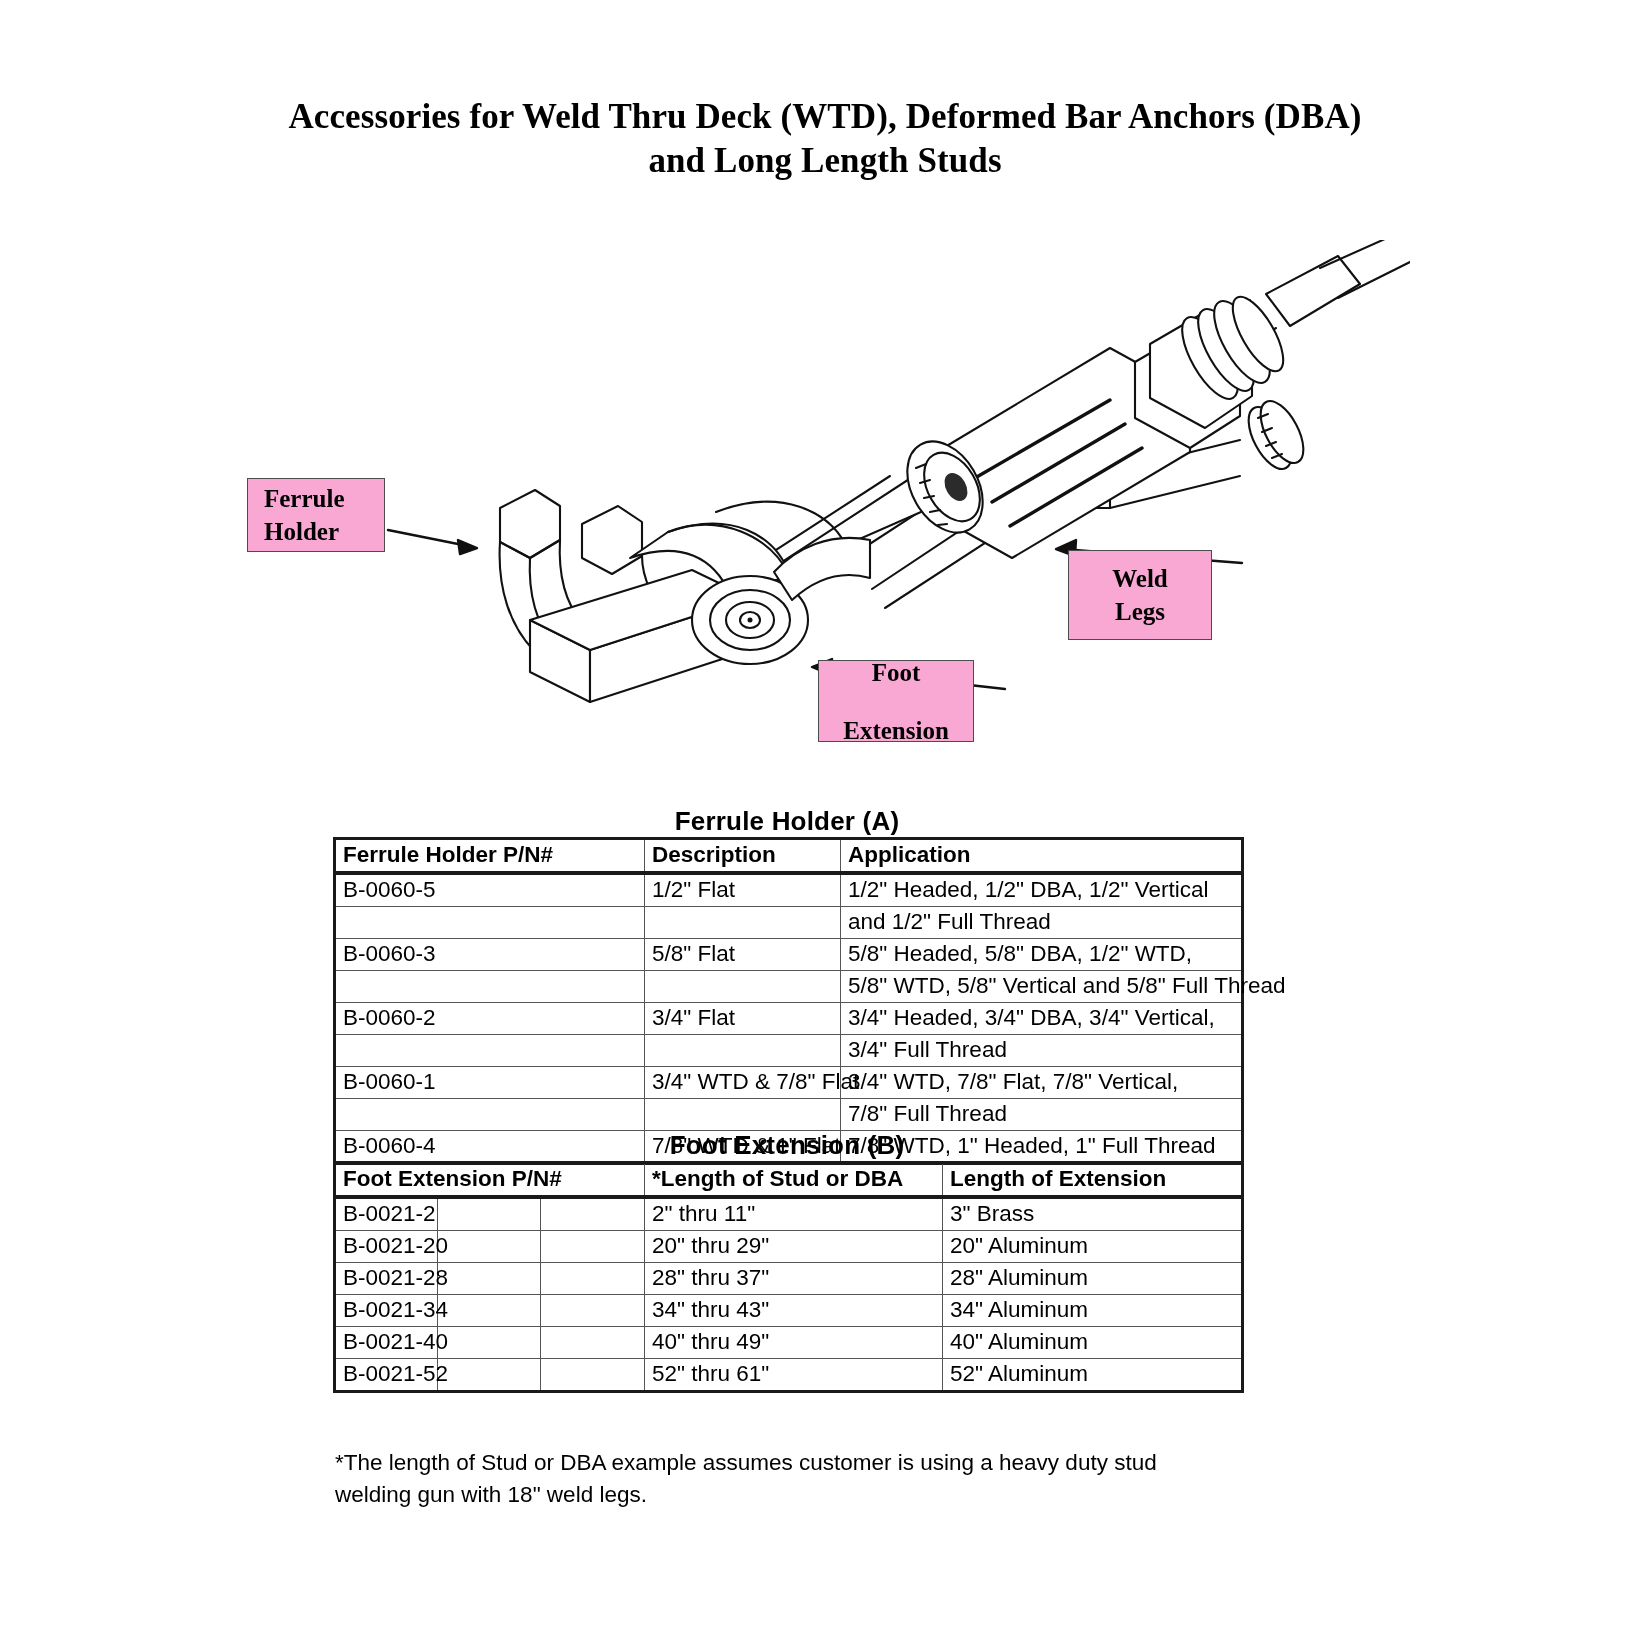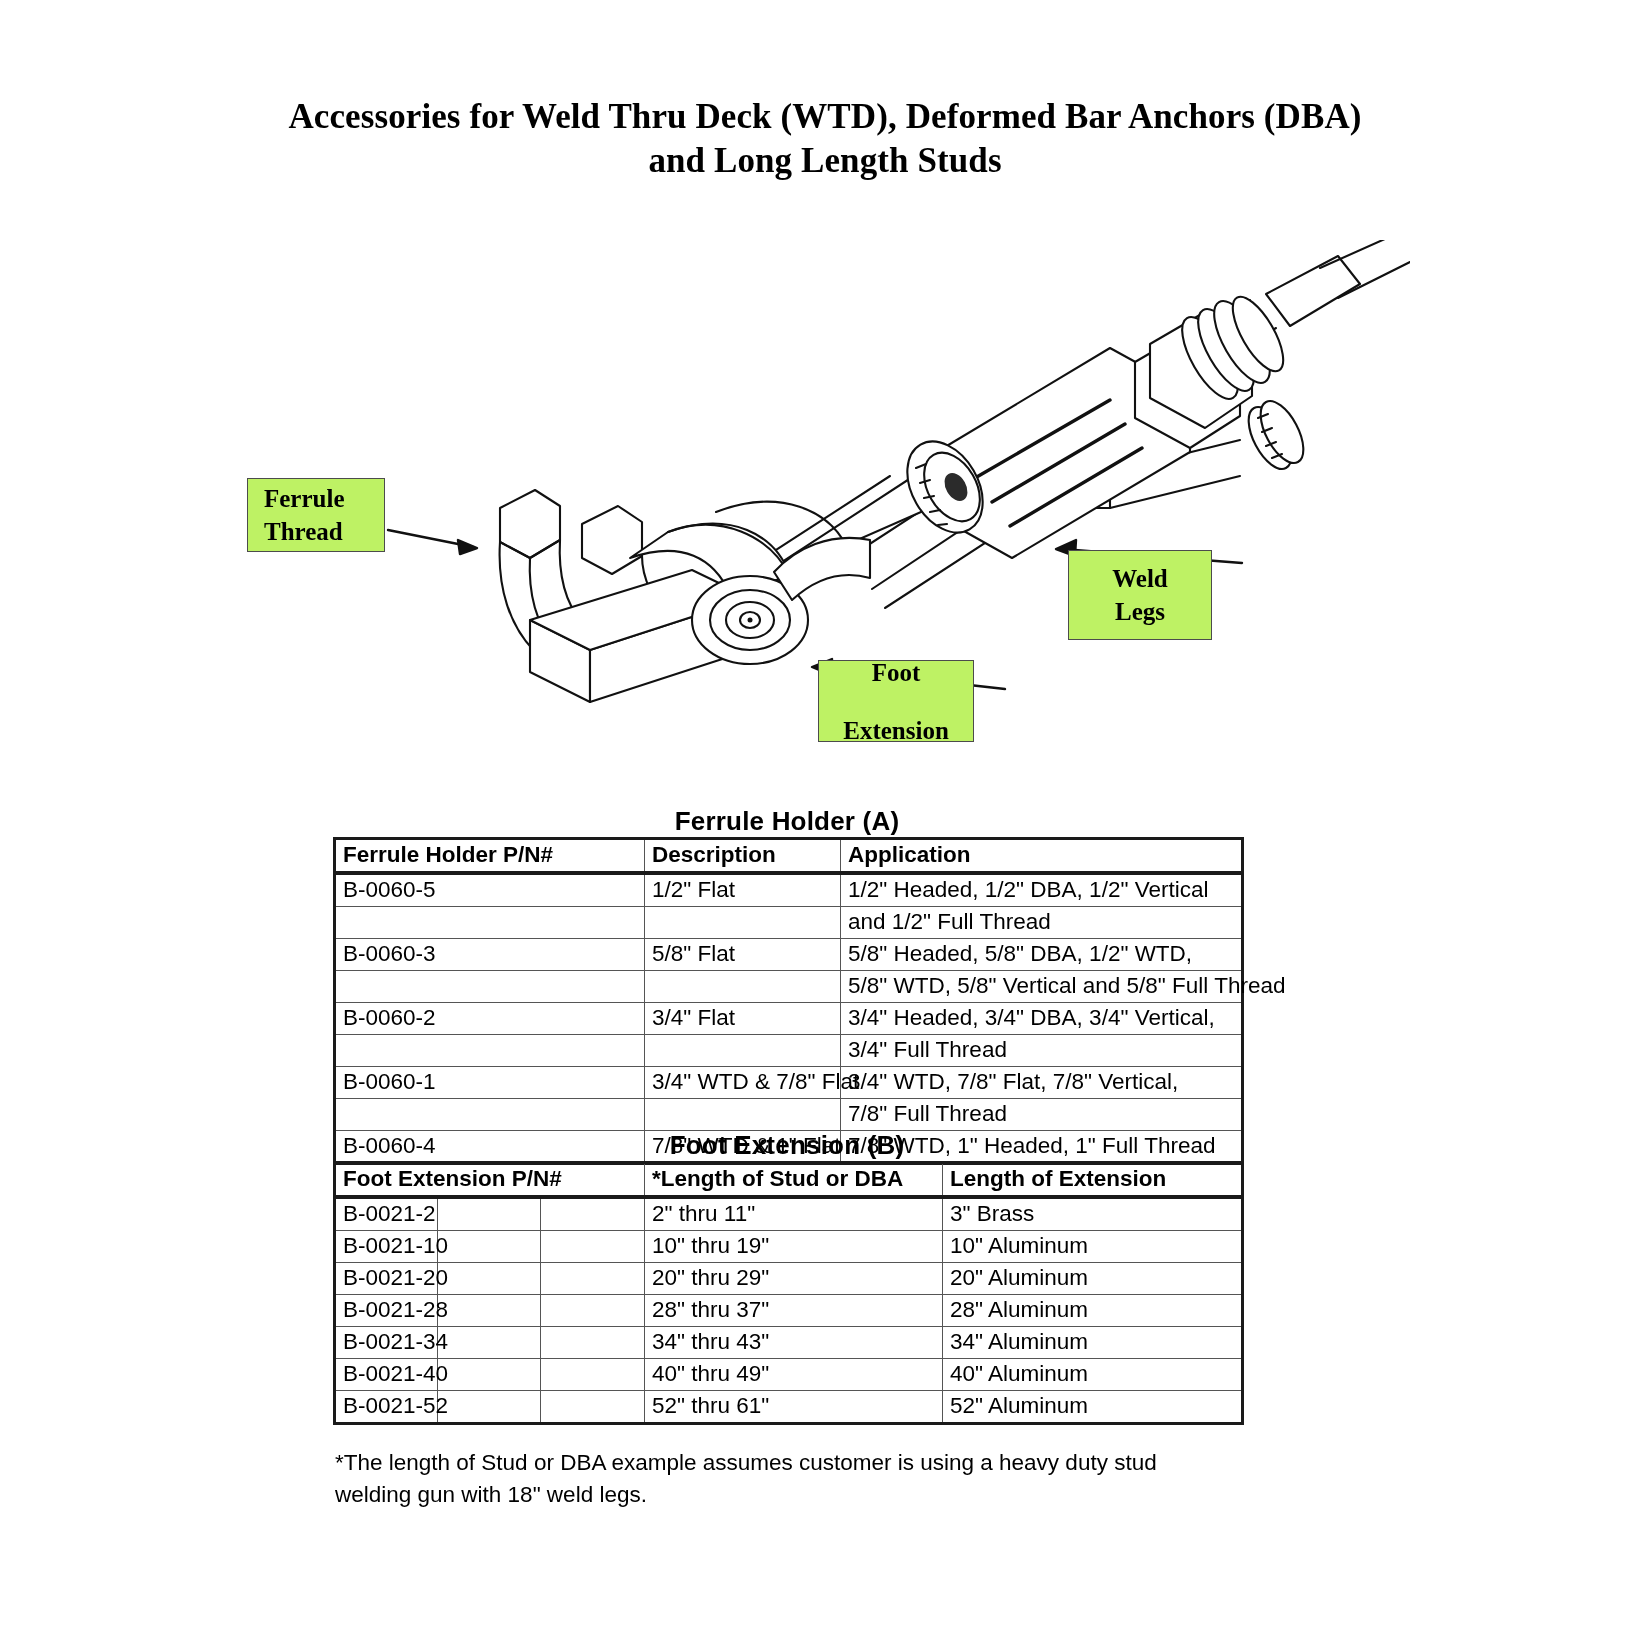--- a/index.html
+++ b/index.html
@@ -37,21 +37,21 @@
     top: 240px;
     width: 1180px;
     height: 520px;
   }
   #illustration svg { display: block; }
 
   
   .callout {
     position: absolute;
     border: 1.6px solid #4c4c4c;
-    background: #bef264;
+    background: #f9a8d4;
     font-family: "Liberation Serif", "DejaVu Serif", serif;
     font-weight: bold;
     font-size: 25px;
     line-height: 1.32;
     display: flex;
     flex-direction: column;
     align-items: center;
     justify-content: center;
     box-sizing: border-box;
   }
@@ -217,21 +217,21 @@
       <path d="M826 309 L846 300 L845 316 Z"></path>
 
       <path d="M588 428 L775 449" fill="none"></path>
       <path d="M582 427 L602 419 L601 435 Z"></path>
     </g>
   </svg>
 </div>
 
 <div class="callout" id="callout-ferrule-holder">
   <div>Ferrule</div>
-  <div>Thread</div>
+  <div>Holder</div>
 </div>
 
 <div class="callout" id="callout-weld-legs">
   <div>Weld</div>
   <div>Legs</div>
 </div>
 
 <div class="callout" id="callout-foot-extension">
   <div>Foot</div>
   <div>Extension</div>
@@ -321,27 +321,20 @@
     </thead>
     <tbody>
       <tr>
         <td>B-0021-2</td>
         <td class="sub-blank"></td>
         <td class="sub-blank"></td>
         <td>2" thru 11"</td>
         <td>3" Brass</td>
       </tr>
       <tr>
-        <td>B-0021-10</td>
-        <td class="sub-blank"></td>
-        <td class="sub-blank"></td>
-        <td>10" thru 19"</td>
-        <td>10" Aluminum</td>
-      </tr>
-      <tr>
         <td>B-0021-20</td>
         <td class="sub-blank"></td>
         <td class="sub-blank"></td>
         <td>20" thru 29"</td>
         <td>20" Aluminum</td>
       </tr>
       <tr>
         <td>B-0021-28</td>
         <td class="sub-blank"></td>
         <td class="sub-blank"></td>

